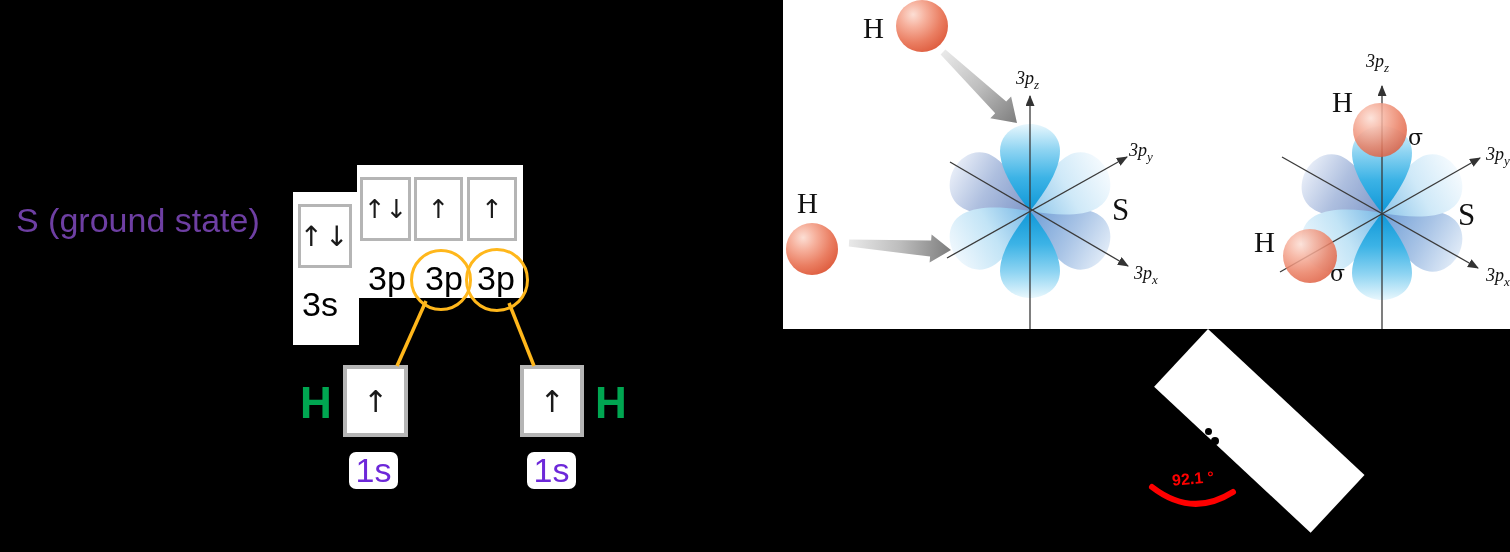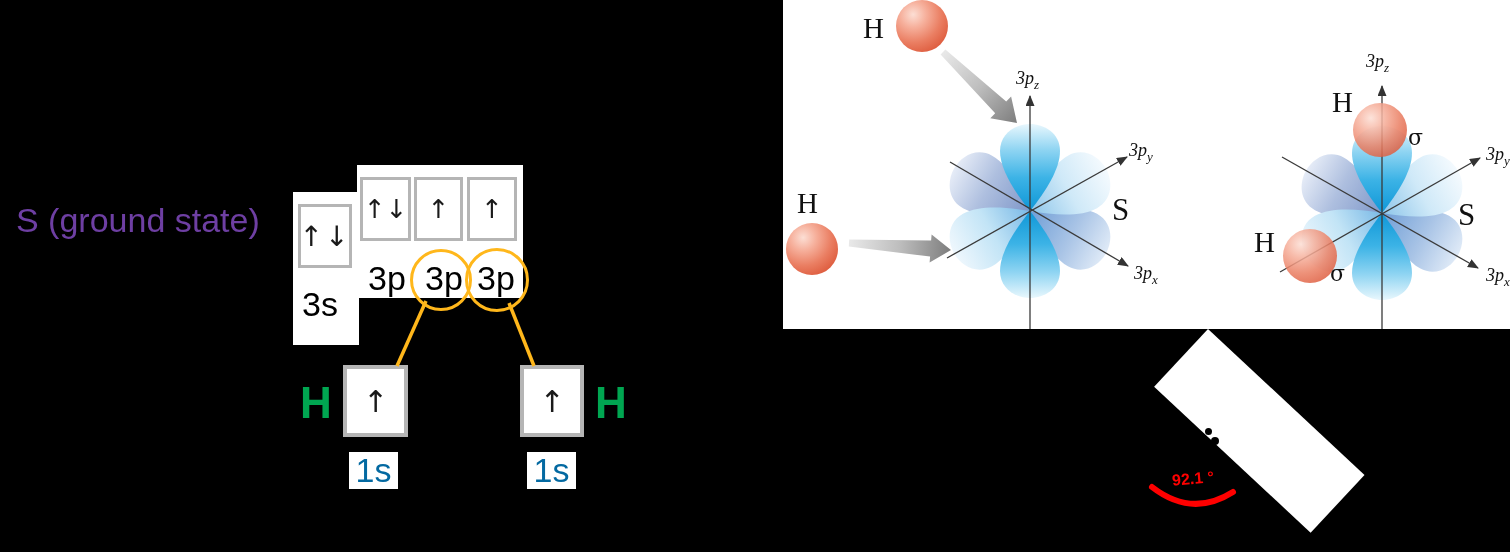--- a/index.html
+++ b/index.html
@@ -12,22 +12,22 @@
         font-family:"DejaVu Sans",sans-serif;color:#1a1a1a;}
   .olabel{position:absolute;color:#000;font-size:34px;font-family:"Liberation Sans",sans-serif;}
   .goldcircle{position:absolute;border:3px solid #ffb71b;border-radius:50%;background:transparent;}
   .sphere{position:absolute;border-radius:50%;
           background:radial-gradient(circle at 33% 28%, #fcded4 0%, #f6b09c 25%, #ea7e62 55%, #dd5a3c 82%, #cf4930 100%);}
   .hlabel{position:absolute;font-family:"Liberation Serif","DejaVu Serif",serif;font-size:29px;color:#111;}
   .slabel{position:absolute;font-family:"Liberation Serif","DejaVu Serif",serif;font-size:31px;color:#111;}
   .siglabel{position:absolute;font-family:"DejaVu Serif",serif;font-size:22px;color:#111;}
   .axislbl{position:absolute;font-family:"Liberation Serif","DejaVu Serif",serif;font-size:18px;color:#111;font-style:italic;}
   .axislbl sub{font-size:13px;}
-  .chip1s{position:absolute;background:#fff;color:#0369a1;font-size:34px;
-          display:flex;align-items:center;justify-content:center;font-family:"Liberation Sans",sans-serif;}
+  .chip1s{position:absolute;background:#fff;color:#6d28d9;font-size:34px;
+          display:flex;align-items:center;justify-content:center;font-family:"Liberation Sans",sans-serif;border-radius:7px;}
   .greenH{position:absolute;font-size:44px;font-weight:bold;color:#00a651;font-family:"Liberation Sans",sans-serif;}
   svg{display:block;}
 </style>
 </head>
 <body>
 
 <div id="stage">
 
   <div class="abs" style="left:16px;top:201px;font-size:34px;color:#6e3fa3;">S (ground state)</div>
 

